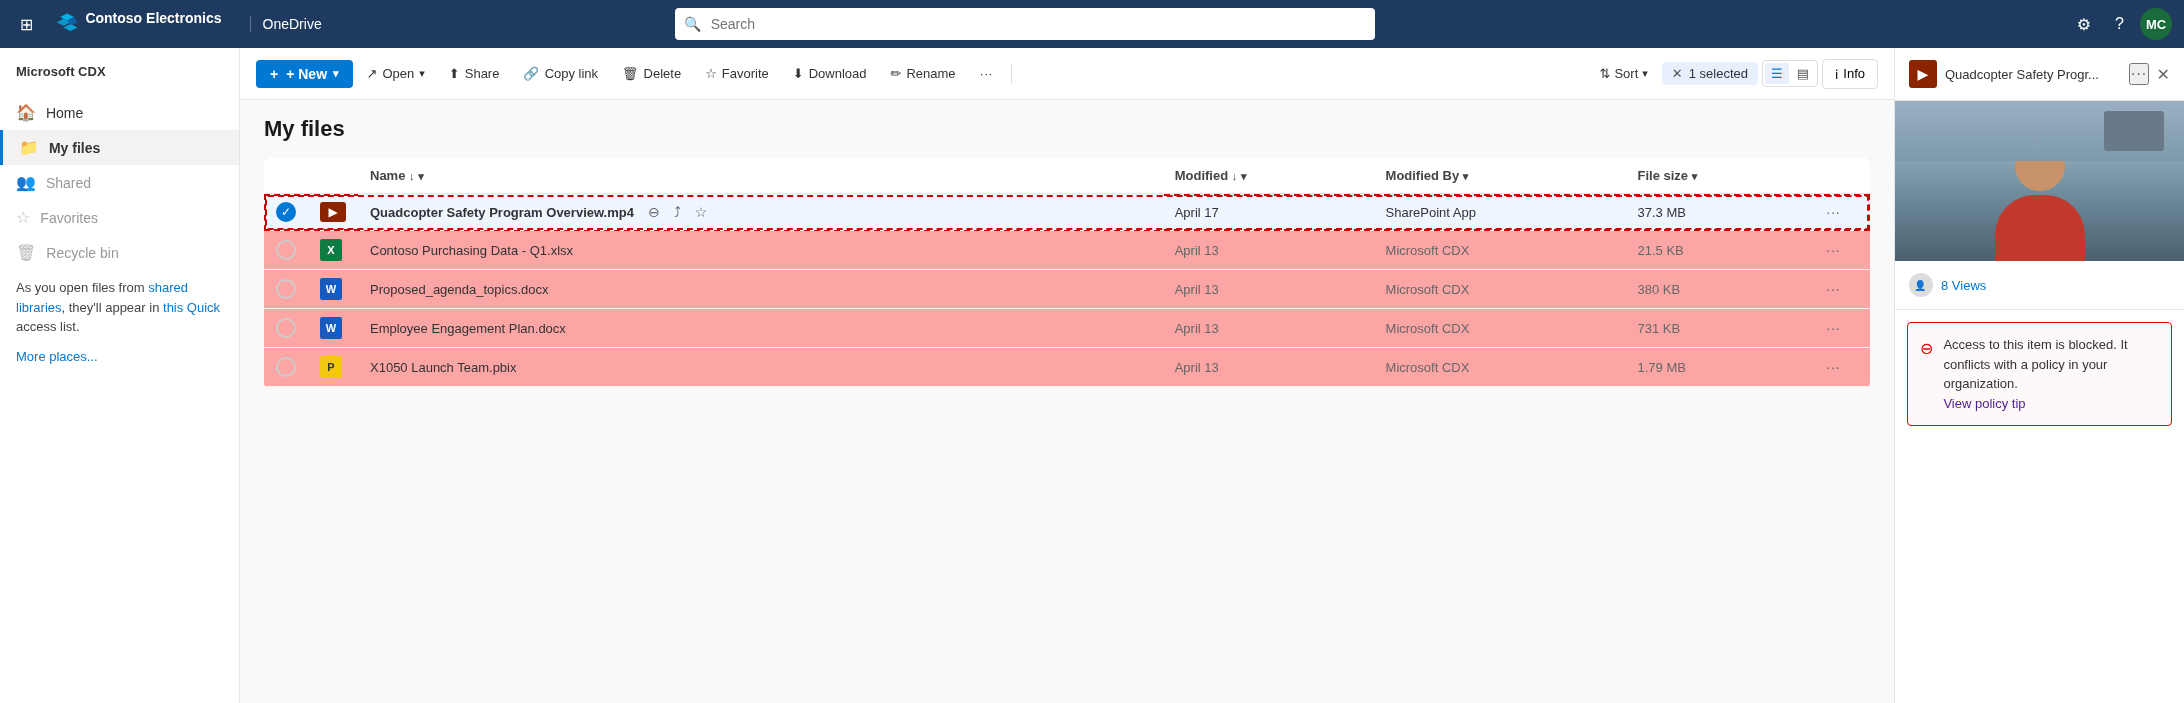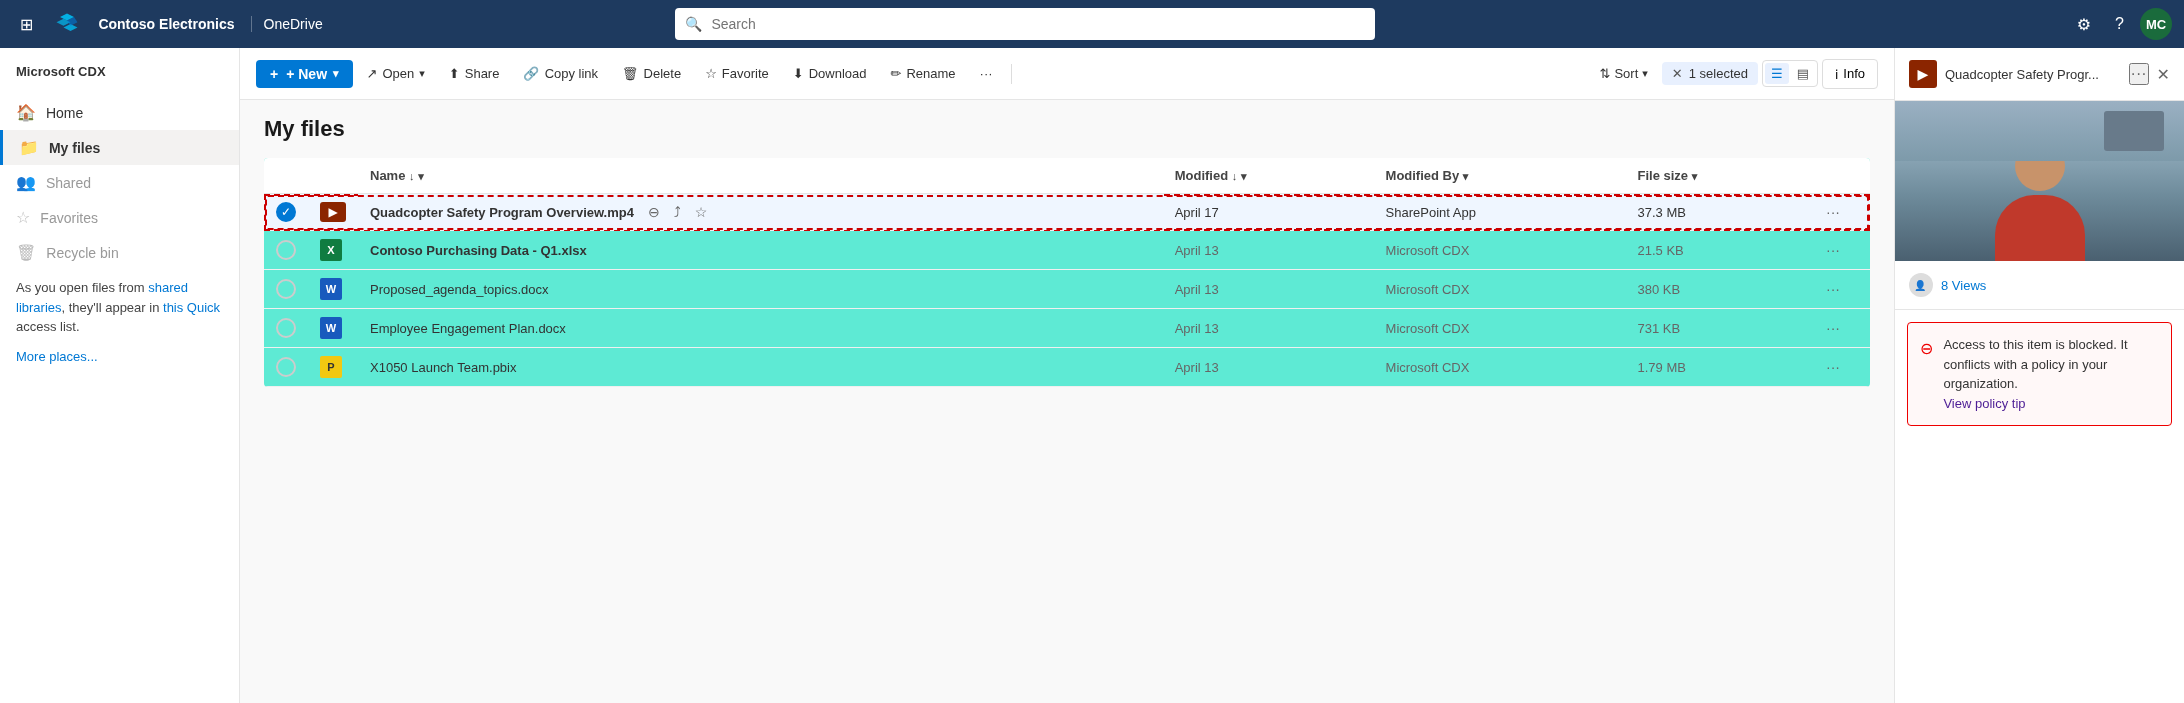--- a/index.html
+++ b/index.html
@@ -16,37 +16,37 @@
       flex-shrink: 0;
     }
     .nav-waffle {
       color: white;
       font-size: 18px;
       cursor: pointer;
       padding: 4px;
     }
     .nav-logo {
       display: flex;
-      align-items: center;
-      gap: 17px;
+      align-items: flex-start;
+      gap: 4px;
       color: white;
       font-weight: 600;
       font-size: 14px;
     }
     .nav-logo-icon {
       width: 28px;
       height: 28px;
     }
     .nav-app-name {
       color: white;
       font-size: 14px;
       font-weight: 400;
       padding-left: 12px;
       border-left: 1px solid rgba(255,255,255,0.3);
-      margin-left: 4px;
+      margin-left: 16px;
     }
     .nav-search {
       flex: 1;
       max-width: 700px;
       margin: 0 auto;
     }
     .nav-search input {
       width: 100%;
       height: 32px;
       border-radius: 4px;
@@ -243,21 +243,21 @@
     }
     .page-title {
       font-size: 22px;
       font-weight: 600;
       color: #1a1a1a;
       margin-bottom: 16px;
     }
     .file-table {
       width: 100%;
       border-collapse: collapse;
-      background: #5eead4;
+      background: #fca5a5;
       border-radius: 4px;
       overflow: hidden;
     }
     .file-table th {
       text-align: left;
       padding: 10px 12px;
       font-size: 13px;
       color: #444;
       font-weight: 600;
       border-bottom: 1px solid #e5e5e5;
@@ -629,21 +629,21 @@
     <td class="checkbox-cell">
       <div class="check-circle ">
         
       </div>
     </td>
     <td>
                 <div style="width:22px;height:22px;background:#107c41;border-radius:2px;display:flex;align-items:center;justify-content:center;color:white;font-size:11px;font-weight:bold;">X</div>
               </td>
     <td>
       <div class="name-cell">
-        <span class="file-name" style="font-weight:700">Contoso Purchasing Data - Q1.xlsx</span>
+        <span class="file-name" style="font-weight:400">Contoso Purchasing Data - Q1.xlsx</span>
 
       <div class="row-actions">
       <button class="row-action-btn">⊖</button>
       <button class="row-action-btn">⤴</button>
       <button class="row-action-btn">☆</button>
     </div>
                 </div>
     </td>
     <td style="color:#666">April 13</td>
     <td style="color:#666">Microsoft CDX</td>

